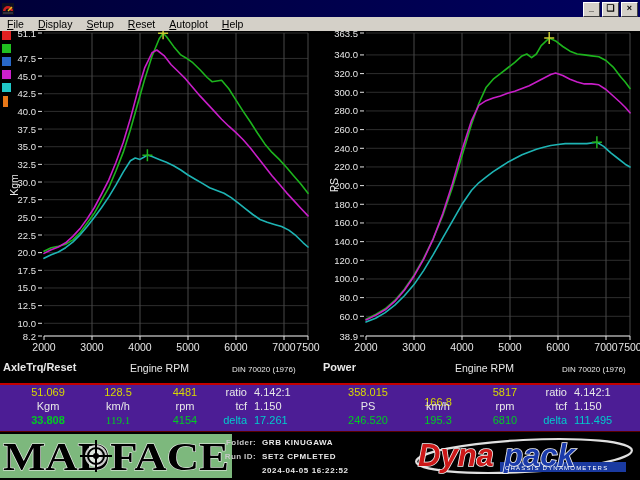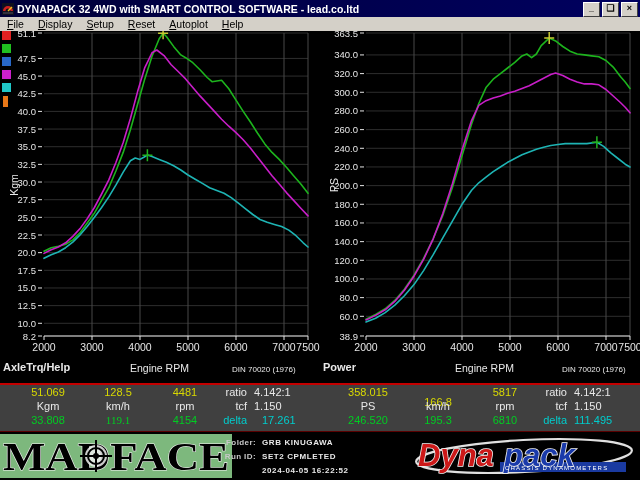--- a/index.html
+++ b/index.html
@@ -25,21 +25,21 @@
   .swatch{width:9px;height:9px;margin-bottom:4px;}
   .swatch:nth-child(6){width:5px;height:11px;margin-left:1px;}
   .chart-caption{position:absolute;color:#e8e8e8;white-space:nowrap;}
   .cap-title{font-weight:bold;font-size:11px;}
   .cap-xlabel{font-size:10.5px;}
   .cap-note{font-size:8px;}
   
   .red-line{position:absolute;left:0;width:640px;height:2px;background:#c40000;}
   .dark-red-line{position:absolute;left:0;width:640px;height:1px;background:#5a0000;}
   
-  #datapanel{position:absolute;left:0;top:385px;width:640px;height:46px;background:#404040;font-size:11px;}
+  #datapanel{position:absolute;left:0;top:385px;width:640px;height:46px;background:#4c1d95;font-size:11px;}
   .cell{position:absolute;height:13px;line-height:13px;white-space:nowrap;}
   .c-yellow{color:#d8d800;}
   .c-green{color:#00cc22;}
   .c-white{color:#e8e8e8;}
   .c-cyan{color:#00cccc;}
   .t-center{text-align:center;}
   .t-right{text-align:right;}
   
   #footer{position:absolute;left:0;top:432px;width:640px;height:48px;background:#000;}
   #madface{position:absolute;left:0;top:2px;width:232px;height:44px;background:#7db87d;}
@@ -53,21 +53,20 @@
 
 <div id="screen">
 
   <div id="titlebar">
     <svg id="app-icon" viewBox="0 0 12 12">
       <rect x="0" y="0" width="12" height="12" fill="#101020"></rect>
       <path d="M1 8 A5 5 0 0 1 11 8 L8.5 8 A2.5 2.5 0 0 0 3.5 8 Z" fill="#d02020"></path>
       <path d="M6 8 L10 4" stroke="#e8c020" stroke-width="1.4"></path>
       <rect x="1" y="9" width="10" height="2" fill="#303040"></rect>
     </svg>
-    <span id="title-text">DYNAPACK 32 4WD with SMART CONTROL SOFTWARE - lead.co.ltd</span>
     <div id="win-buttons">
       <div class="win-btn">_</div>
       <div class="win-btn">❏</div>
       <div class="win-btn">×</div>
     </div>
   </div>
 
   <div id="menubar">
     <span class="menu-item">File</span>
     <span class="menu-item">Display</span>
@@ -244,21 +243,21 @@
         <polyline points="366.0,289.0 375.6,284.4 385.2,278.8 394.8,270.4 404.4,259.2 414.0,245.2 423.6,228.4 433.2,207.8 442.8,182.6 452.4,152.8 462.0,119.1 471.6,89.3 478.8,74.3 486.0,69.7 493.2,66.9 500.4,65.0 507.6,62.2 514.8,60.3 522.0,57.5 529.2,54.7 536.4,51.0 543.6,47.3 550.8,43.5 555.6,42.1 562.8,44.5 570.0,48.2 577.2,51.0 584.4,52.9 591.6,52.9 598.8,53.8 606.0,58.5 613.2,65.0 620.4,71.5 625.2,76.2 630.0,81.8" fill="none" stroke="#c81ec8" stroke-width="1.6" stroke-linejoin="round" stroke-linecap="round"></polyline>
         <polyline points="366.0,290.9 375.6,287.2 385.2,281.6 394.8,274.1 404.4,264.8 414.0,253.6 423.6,239.6 433.2,223.7 442.8,206.9 452.4,190.1 462.0,173.3 471.6,159.3 478.8,151.8 486.0,146.2 493.2,140.6 500.4,136.0 507.6,131.3 514.8,127.5 522.0,123.8 529.2,121.0 536.4,118.2 543.6,116.3 550.8,114.5 558.0,113.5 565.2,112.6 572.4,112.6 579.6,112.6 586.8,112.6 596.9,111.2 603.6,115.4 610.8,121.9 618.0,127.5 625.2,133.2 630.0,136.0" fill="none" stroke="#1eb4b4" stroke-width="1.6" stroke-linejoin="round" stroke-linecap="round"></polyline>
         <path d="M596.88 105.19574861367836 V117.19574861367836 M591.88 111.19574861367836 H601.88" stroke="#22b422" stroke-width="1.5" fill="none"></path>
       </svg>
 
     
     <div class="chart-caption cap-xlabel" style="left:3px;top:148px;transform:rotate(-90deg);transform-origin:center;">Kgm</div>
     <div class="chart-caption cap-xlabel" style="left:327px;top:148px;transform:rotate(-90deg);transform-origin:center;">PS</div>
 
     
-    <div class="chart-caption cap-title" style="left:3px;top:330px;">AxleTrq/Help</div>
+    <div class="chart-caption cap-title" style="left:3px;top:330px;">AxleTrq/Reset</div>
     <div class="chart-caption cap-xlabel" style="left:130px;top:331px;">Engine RPM</div>
     <div class="chart-caption cap-note" style="left:232px;top:334px;">DIN 70020 (1976)</div>
     <div class="chart-caption cap-title" style="left:323px;top:330px;">Power</div>
     <div class="chart-caption cap-xlabel" style="left:455px;top:331px;">Engine RPM</div>
     <div class="chart-caption cap-note" style="left:562px;top:334px;">DIN 70020 (1976)</div>
   </div>
 
   <div class="red-line" style="top:383px;"></div>
 
   <div id="datapanel">
@@ -268,25 +267,25 @@
     <div class="cell c-yellow t-center" style="left:155px;top:1px;width:60px;">4481</div>
     <div class="cell c-white t-right" style="left:205px;top:1px;width:42px;">ratio</div>
     <div class="cell c-white" style="left:254px;top:1px;width:60px;">4.142:1</div>
 
     <div class="cell c-white t-center" style="left:8px;top:15px;width:80px;">Kgm</div>
     <div class="cell c-white t-center" style="left:88px;top:15px;width:60px;">km/h</div>
     <div class="cell c-white t-center" style="left:155px;top:15px;width:60px;">rpm</div>
     <div class="cell c-white t-right" style="left:205px;top:15px;width:42px;">tcf</div>
     <div class="cell c-white" style="left:254px;top:15px;width:60px;">1.150</div>
 
-    <div class="cell c-green t-center" style="left:8px;top:29px;width:80px;">33.808</div>
+    <div class="cell c-green t-center" style="left:8px;top:29px;width:80px;font-weight:bold;">33.808</div>
     <div class="cell c-green t-center" style="left:88px;top:29px;width:60px;font-family:Liberation Serif, serif;">119.1</div>
     <div class="cell c-green t-center" style="left:155px;top:29px;width:60px;">4154</div>
     <div class="cell c-cyan t-right" style="left:205px;top:29px;width:42px;">delta</div>
-    <div class="cell c-cyan" style="left:262px;top:29px;width:60px;">17.261</div>
+    <div class="cell c-cyan" style="left:254px;top:29px;width:60px;">17.261</div>
 
     <div class="cell c-yellow t-center" style="left:328px;top:1px;width:80px;">358.015</div>
     <div class="cell c-yellow t-center" style="left:408px;top:11px;width:60px;">166.8</div>
     <div class="cell c-yellow t-center" style="left:475px;top:1px;width:60px;">5817</div>
     <div class="cell c-white t-right" style="left:525px;top:1px;width:42px;">ratio</div>
     <div class="cell c-white" style="left:574px;top:1px;width:60px;">4.142:1</div>
 
     <div class="cell c-white t-center" style="left:328px;top:15px;width:80px;">PS</div>
     <div class="cell c-white t-center" style="left:408px;top:15px;width:60px;">km/h</div>
     <div class="cell c-white t-center" style="left:475px;top:15px;width:60px;">rpm</div>

